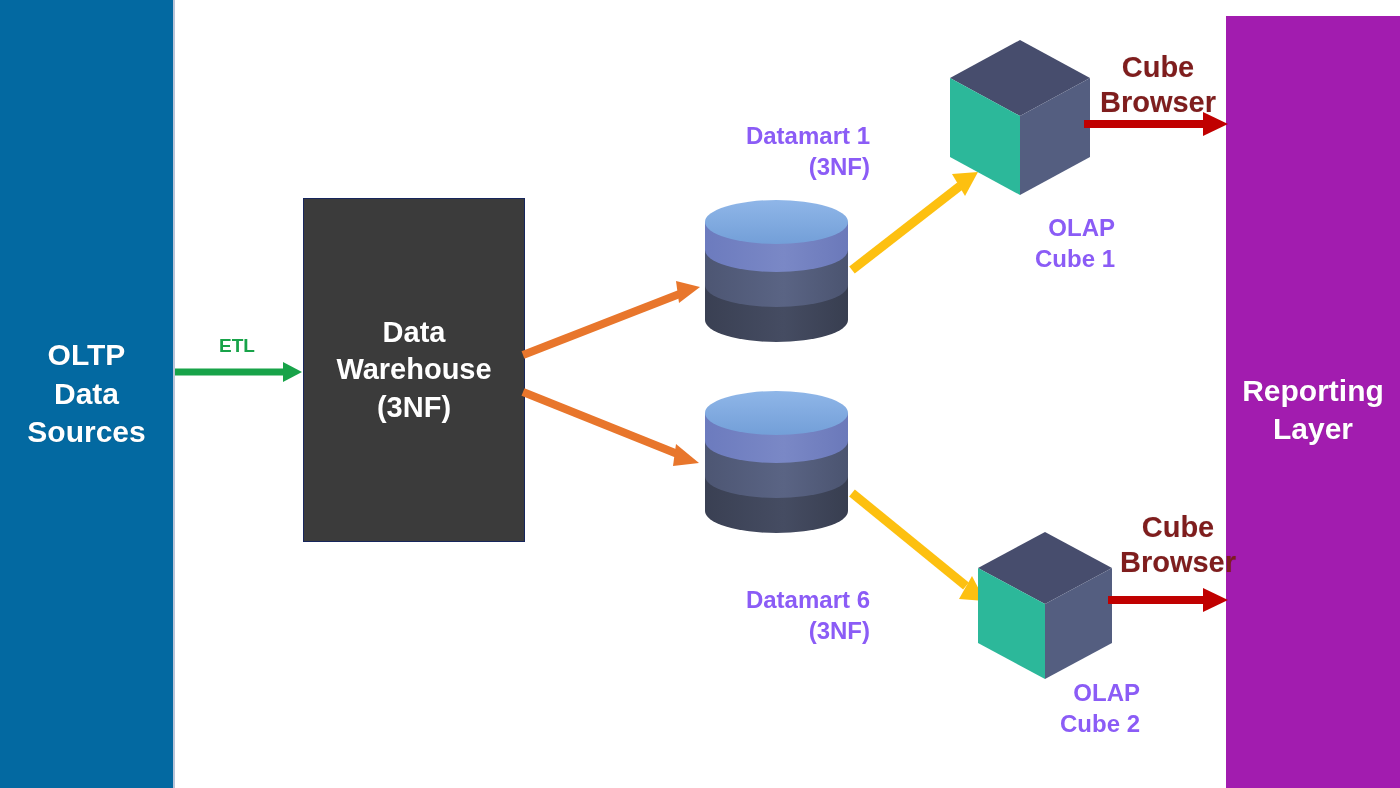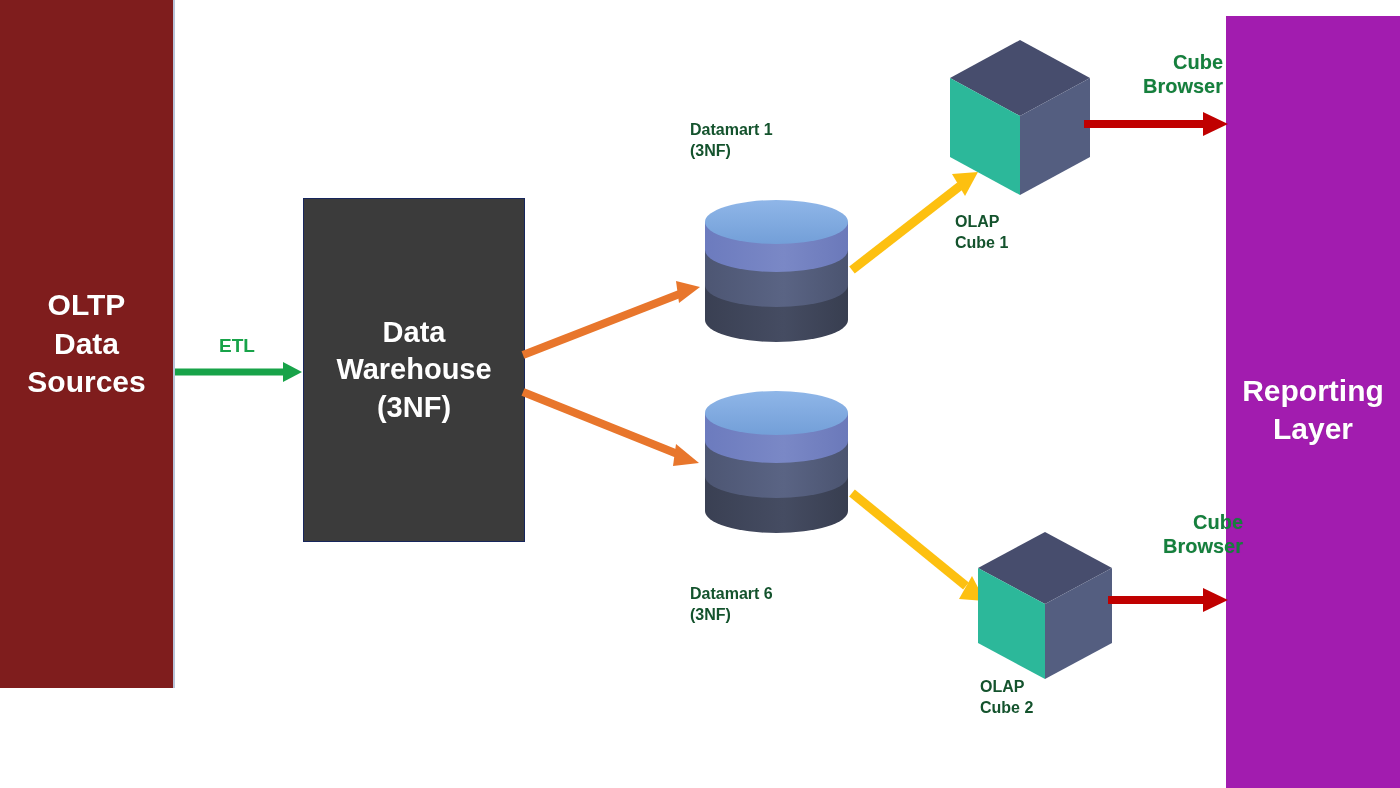--- a/index.html
+++ b/index.html
@@ -26,54 +26,54 @@
   }
   .panel-text {
     color: #ffffff;
     font-weight: bold;
     font-size: 30px;
     line-height: 1.28;
     white-space: pre-line;
     text-shadow: 0 0 1px rgba(0,0,0,0.25);
   }
   #oltp-panel {
-    left: 0px; top: 0px; width: 173px; height: 688px;
-    background: #7f1d1d;
+    left: 0px; top: 0px; width: 173px; height: 788px;
+    background: #0369a1;
     border-right: 2px solid #b9c4d8;
   }
   #reporting-panel {
     left: 1226px; top: 16px; width: 174px; height: 788px;
     background: #a21caf;
   }
   #dw-box {
     left: 303px; top: 198px; width: 220px; height: 342px;
     background: #3B3B3B;
     border: 1.5px solid #17265c;
     display: flex; align-items: center; justify-content: center;
   }
   #dw-box .panel-text { font-size: 29px; }
 
   .node-label {
     position: absolute;
-    color: #14532d;
+    color: #8b5cf6;
     font-weight: bold;
-    font-size: 16px;
+    font-size: 24px;
     line-height: 1.3;
-    text-align: left;
+    text-align: right;
     white-space: pre-line;
   }
   .edge-label {
     position: absolute;
     font-weight: bold;
     line-height: 1.22;
     text-align: center;
     white-space: pre-line;
   }
   #etl-label { color: #18A349; font-size: 19px; left: 192px; top: 334px; width: 90px; }
-  .cube-browser-label { color: #15803d; font-size: 20px; text-shadow: 0 0 1px rgba(0,0,0,0.18); text-align: right; }
+  .cube-browser-label { color: #7f1d1d; font-size: 29px; text-shadow: 0 0 1px rgba(0,0,0,0.18); }
   #cb-label-1 { left: 1093px; top: 50px; width: 130px; }
   #cb-label-2 { left: 1113px; top: 510px; width: 130px; }
 
   #dm1-label { left: 690px; top: 120px; width: 180px; }
   #dm2-label { left: 690px; top: 584px; width: 180px; }
   #cube1-label { left: 955px; top: 212px; width: 160px; }
   #cube2-label { left: 980px; top: 677px; width: 160px; }
 
   svg.layer {
     position: absolute;

